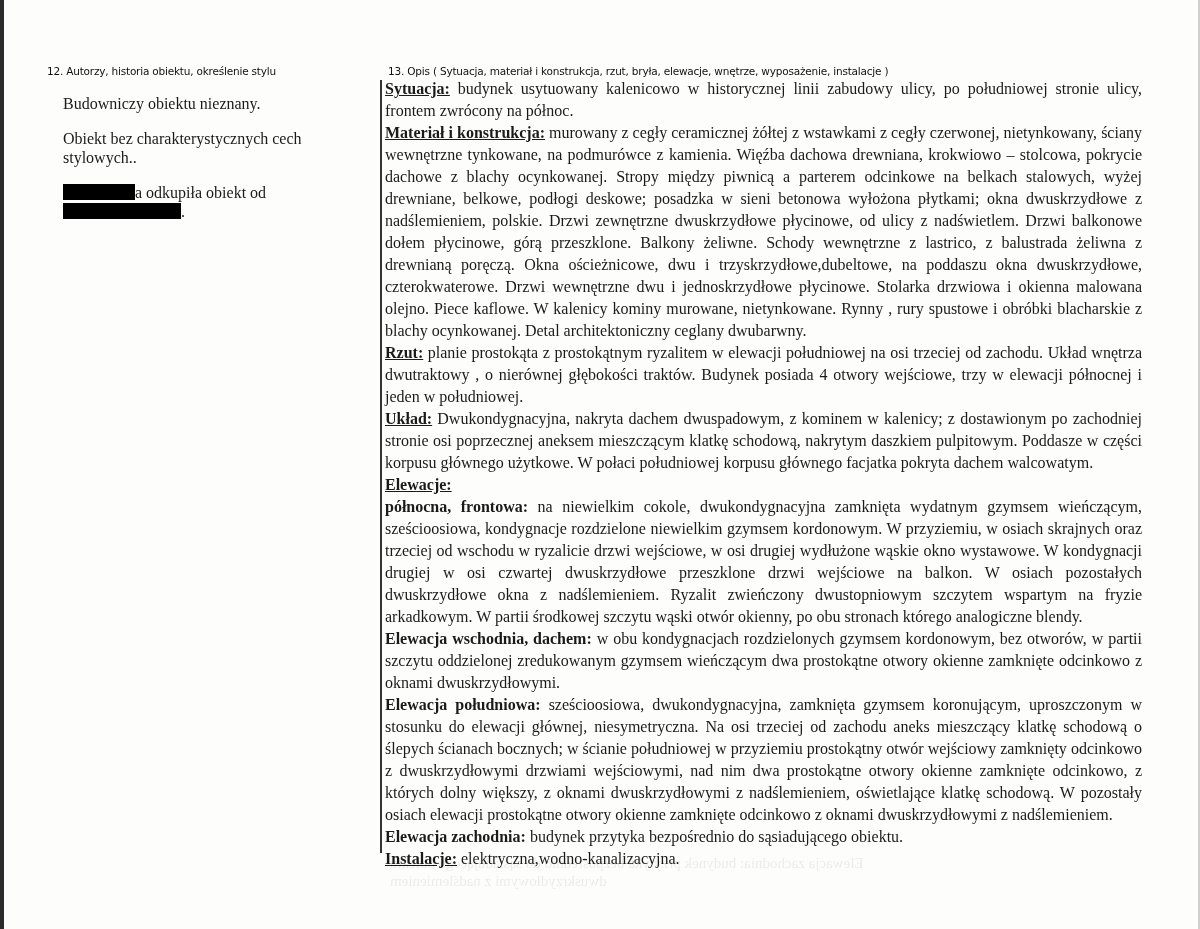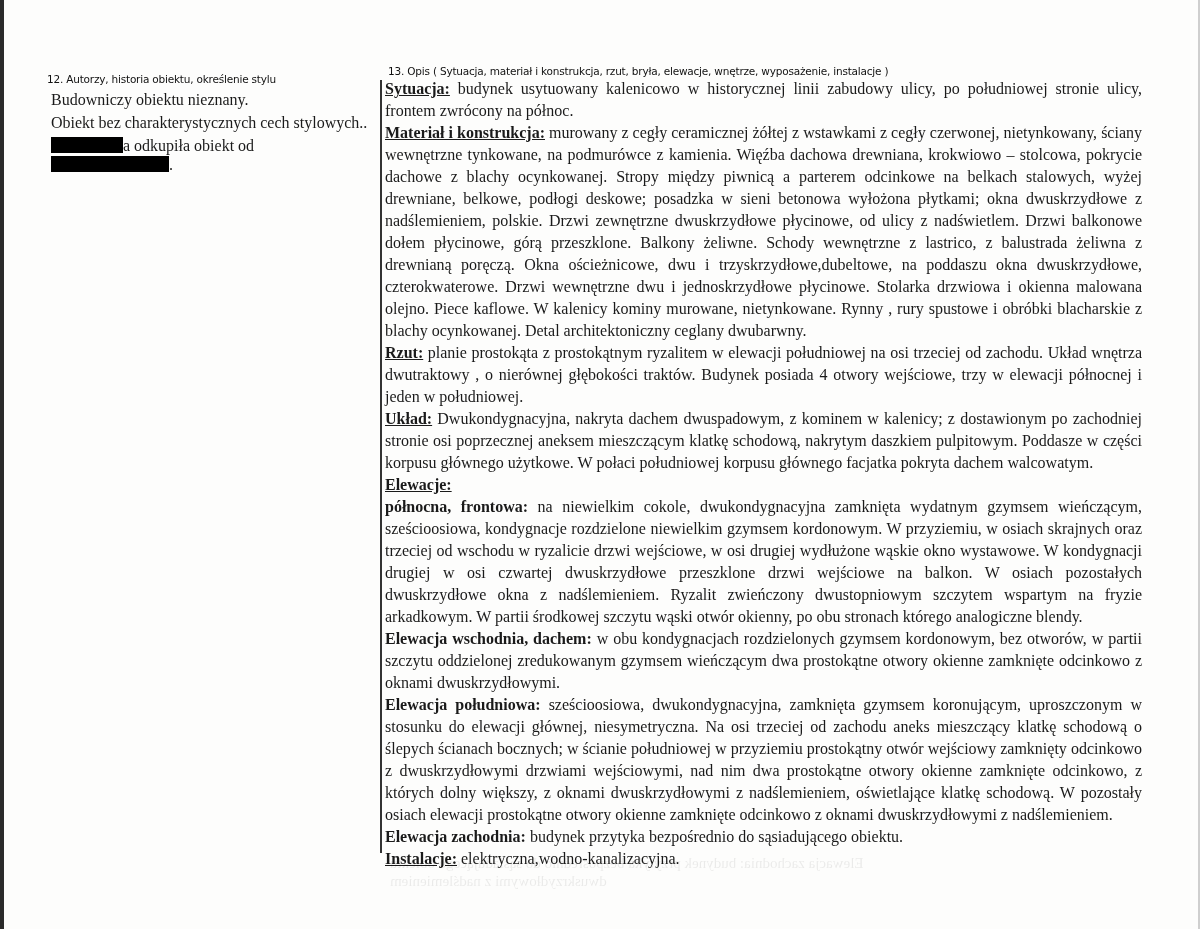--- a/index.html
+++ b/index.html
@@ -7,34 +7,34 @@
     width: 1200px; height: 929px; overflow: hidden;
     background: #fdfdfc;
     position: relative;
     font-family: "Liberation Serif", serif;
     color: #1a1a1a;
   }
   .scan-edge-left { position:absolute; left:0; top:0; width:4px; height:929px; background:#2a2a2a; }
   .scan-edge-right { position:absolute; right:0; top:0; width:2px; height:929px; background:#cfcfcf; }
   .bleed { position:absolute; color:#000; opacity:0.07; font-size:15px; transform: scaleX(-1); white-space:nowrap; }
 
-  .col-left { position:absolute; left:47px; top:72px; width:325px; }
+  .col-left { position:absolute; left:47px; top:64px; width:325px; }
   .col-right { position:absolute; left:380px; top:64px; width:762px; }
   .rule { position:absolute; left:380px; top:80px; width:2px; height:773px; background:#333; }
 
   .sec-label {
     font-family: "DejaVu Sans", sans-serif;
     font-size: 10.5px; line-height: 14px; color:#111; margin:0 0 0 0;
     letter-spacing: -0.2px;
   }
   .col-left .sec-label { margin-left:0; }
   .col-right .sec-label { margin-left:8px; }
 
   .left-text { font-size: 16px; line-height: 19px; }
-  .left-text p { margin:4px; }
+  .left-text p { margin:16px; }
   .just { text-align: justify; text-align-last: justify; }
 
   .redact { display:inline-block; background:#000; height:16px; vertical-align:-2px; }
 
   .body-text {
     margin-left: 5px;
     font-size: 16px; line-height: 22px; text-align: justify;
   }
   .body-text p { margin:0; }
   .head-u { font-weight: bold; text-decoration: underline; }

